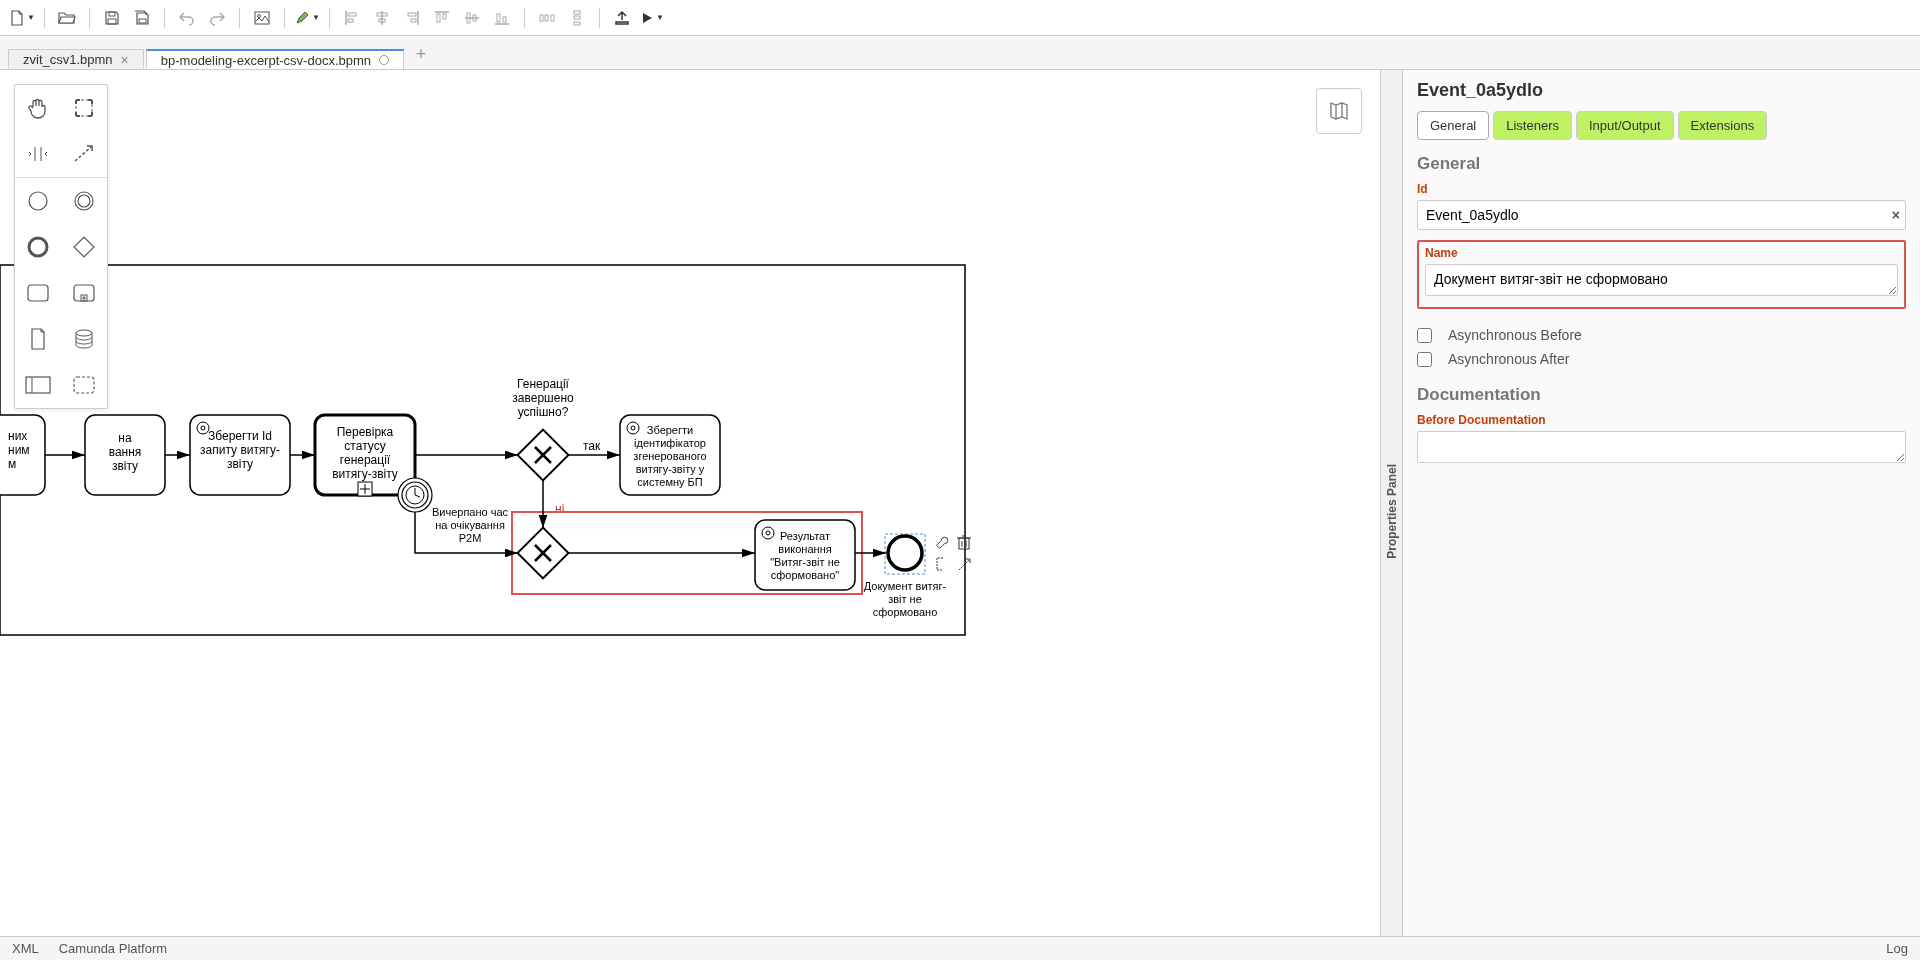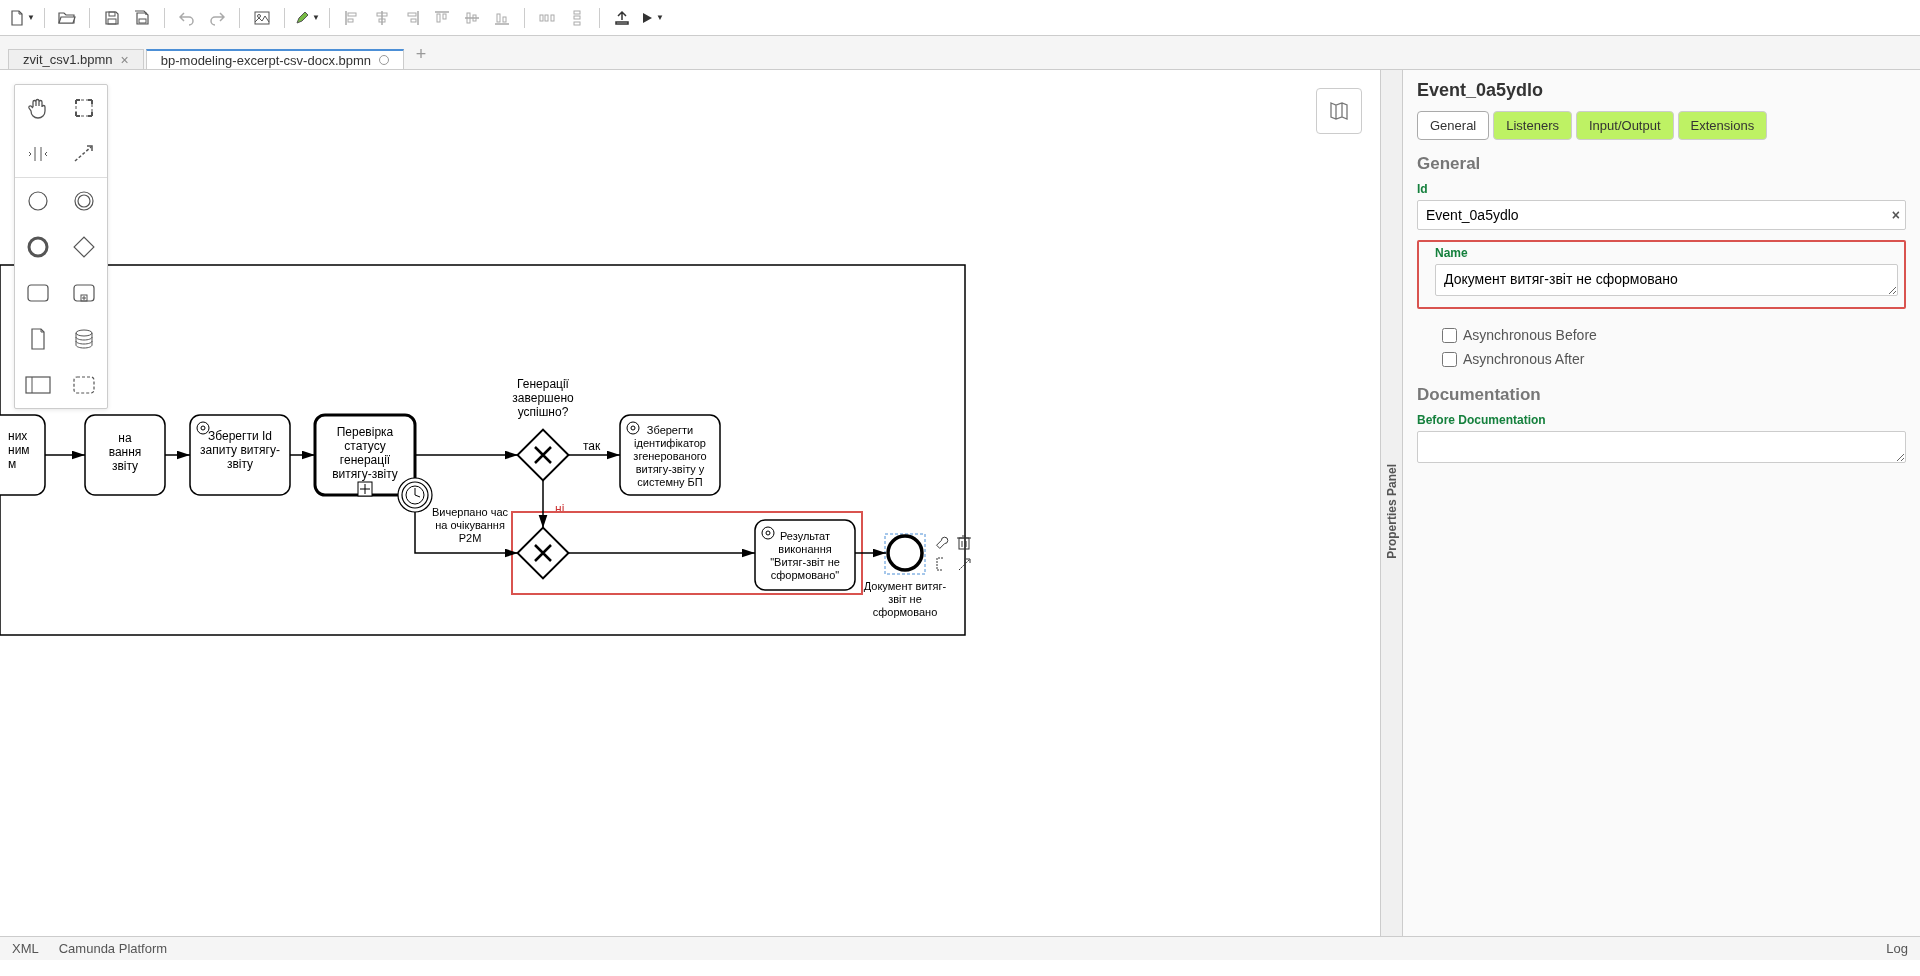--- a/index.html
+++ b/index.html
@@ -40,27 +40,27 @@
 
 .props-tab-handle { width: 22px; display: flex; align-items: center; justify-content: center; border-right: 1px solid #ccc; background: #f0f0f0; cursor: pointer; }
 .props-tab-handle span { writing-mode: vertical-rl; transform: rotate(180deg); font-size: 12px; color: #555; font-weight: bold; }
 .props-content { flex: 1; padding: 10px 14px; overflow-y: auto; }
 .props-title { font-size: 18px; font-weight: bold; margin-bottom: 10px; }
 .props-tabs { display: flex; gap: 4px; margin-bottom: 14px; }
 .props-tab { padding: 6px 12px; border: 1px solid #ccc; border-radius: 4px; background: #bef264; cursor: pointer; font-size: 13px; }
 .props-tab.active { background: #fff; border-color: #aaa; }
 .props-section { margin-bottom: 18px; }
 .props-section-title { font-size: 17px; font-weight: bold; color: #777; margin-bottom: 8px; }
-.props-field-label { font-size: 12px; font-weight: bold; color: #15803d; margin-bottom: 4px; }
+.props-field-label { font-size: 12px; font-weight: bold; color: #c2410c; margin-bottom: 4px; }
 .props-field { position: relative; margin-bottom: 10px; }
 .props-input { width: 100%; padding: 6px 26px 6px 8px; border: 1px solid #ccc; border-radius: 2px; font-size: 14px; background: #fff; }
 .props-textarea { width: 100%; padding: 6px 8px; border: 1px solid #ccc; border-radius: 2px; font-size: 14px; background: #fff; font-family: Arial, sans-serif; resize: vertical; min-height: 32px; }
 .props-clear { position: absolute; right: 6px; top: 50%; transform: translateY(-50%); cursor: pointer; font-size: 14px; color: #555; font-weight: bold; }
-.highlight-box { border: 2px solid #d9534f; border-radius: 2px; padding: 4px 6px 8px 16px; margin-bottom: 12px; }
-.props-checkbox-row { display: flex; align-items: center; gap: 6px; margin-bottom: 8px; font-size: 14px; color: #555; margin-left: 25px; }
+.highlight-box { border: 2px solid #d9534f; border-radius: 2px; padding: 4px 6px 8px 6px; margin-bottom: 12px; }
+.props-checkbox-row { display: flex; align-items: center; gap: 16px; margin-bottom: 8px; font-size: 14px; color: #555; }
 .props-checkbox-row input { width: 15px; height: 15px; }
 
 
 .status-bar { position: absolute; bottom: 16px; left: 0; right: 0; height: 24px; border-top: 1px solid #ccc; background: #f5f5f5; display: flex; align-items: center; padding: 0 12px; font-size: 13px; color: #555; justify-content: space-between; }
 .status-left { display: flex; gap: 20px; }
 
 svg text { font-family: Arial, sans-serif; }
 </style>
 </head>
 <body>

